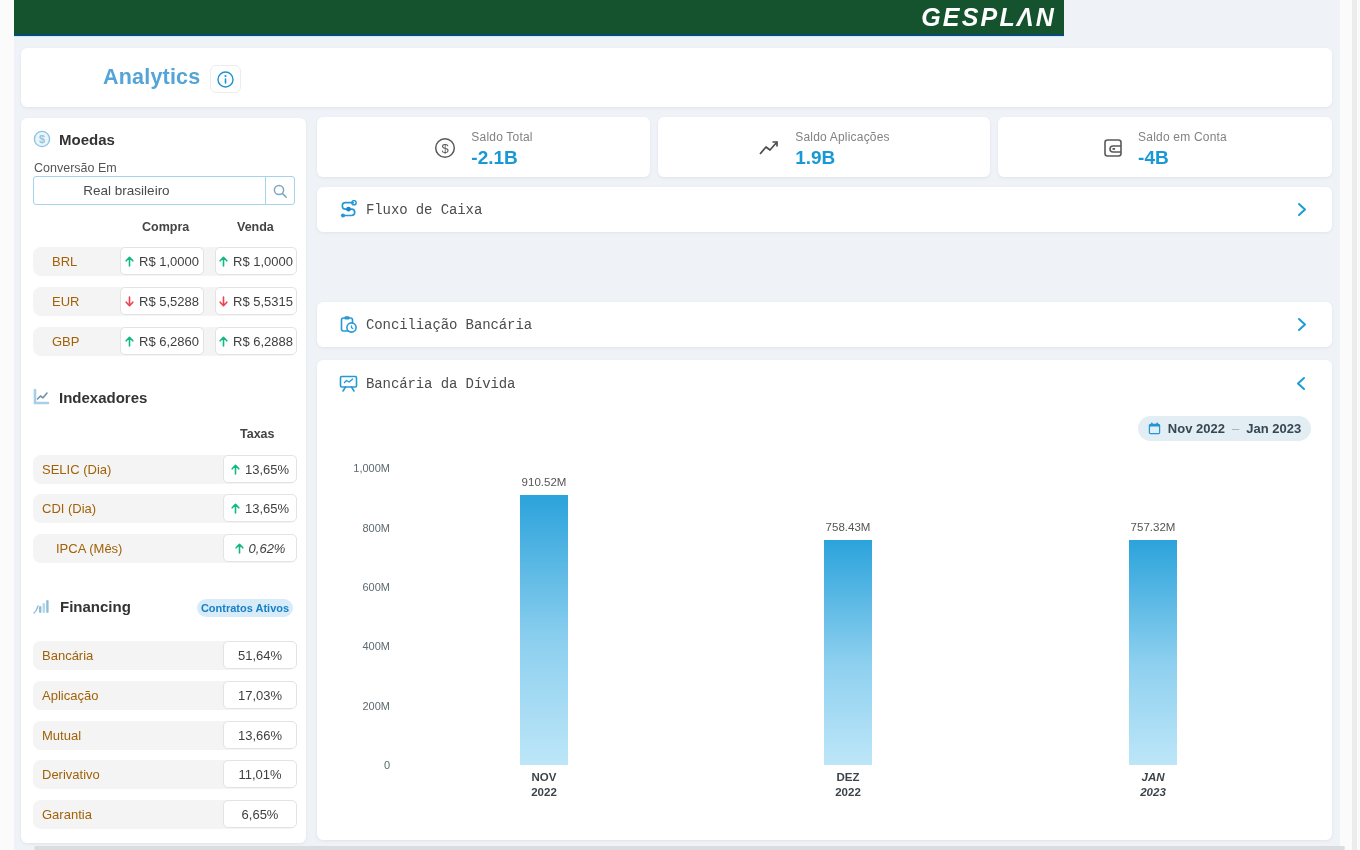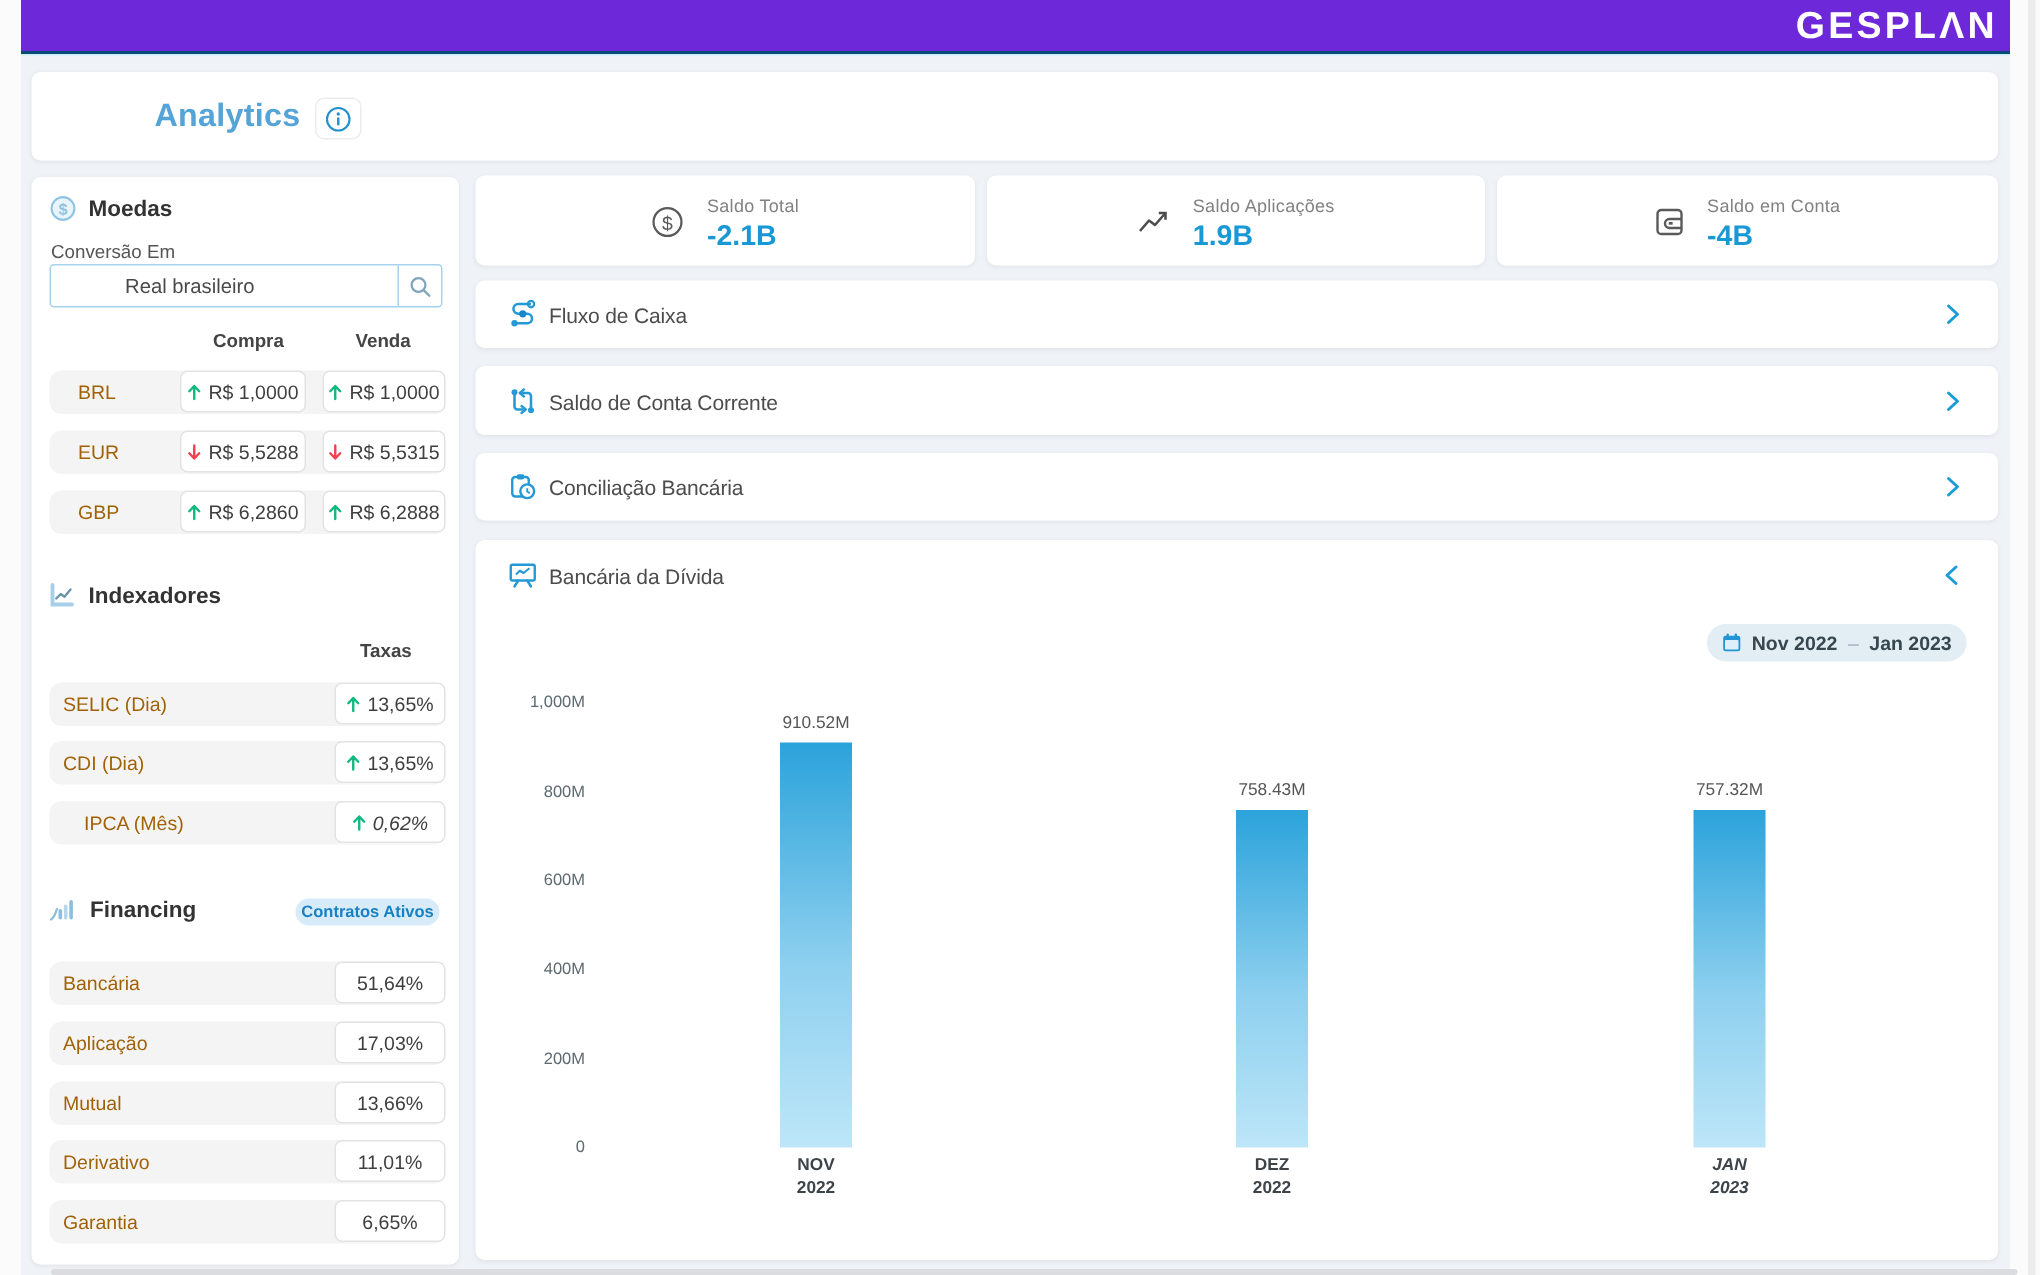--- a/index.html
+++ b/index.html
@@ -1,19 +1,19 @@
 <!DOCTYPE html>
 <html><head>
 <meta charset="utf-8">
 <style>
 *{margin:0;padding:0;box-sizing:border-box;}
 html,body{width:1360px;height:850px;overflow:hidden;background:#fbfbfb;font-family:"Liberation Sans",sans-serif;}
 .abs{position:absolute;}
 #app{position:absolute;left:14px;top:0;width:1326px;height:850px;background:#eff2f6;}
-#navbar{position:absolute;left:0;top:0;width:1326px;height:36px;background:#6d28d9;border-bottom:2px solid #0b4a77;}
+#navbar{position:absolute;left:0;top:0;width:1050px;height:36px;background:#14532d;border-bottom:2px solid #0b4a77;font-style:italic;}
 #navbar:after{content:"";position:absolute;left:0;right:0;top:36px;height:1px;background:#c9eef5;}
 #logo{position:absolute;right:8px;top:3px;color:#fff;font-weight:bold;font-size:25px;letter-spacing:2.2px;font-family:"Liberation Sans",sans-serif;}
 .card{position:absolute;background:#fff;border-radius:6px;box-shadow:0 1px 3px rgba(120,130,140,.12);}
 #header{left:7px;top:48px;width:1311px;height:59px;}
 #analytics{position:absolute;left:82px;top:17px;font-size:21.5px;font-weight:bold;color:#54a4d8;letter-spacing:0.2px;}
 #infobtn{position:absolute;left:189px;top:17px;width:31px;height:28px;border:1px solid #ececec;border-radius:6px;display:flex;align-items:center;justify-content:center;}
 
 #lpanel{left:7px;top:118px;width:285px;height:725px;}
 .schead{position:absolute;font-size:15px;font-weight:bold;color:#333;}
 .slabel{position:absolute;font-size:12.5px;color:#555;}
@@ -23,21 +23,21 @@
 .colhead{position:absolute;font-size:12.5px;font-weight:bold;color:#444;}
 #convinput{position:absolute;left:12px;top:58px;width:262px;height:29px;border:1.5px solid #a5d2ec;border-radius:3px;background:#fff;}
 #convinput .divider{position:absolute;right:28px;top:0;bottom:0;width:1.5px;background:#a5d2ec;}
 #convtext{position:absolute;left:0;top:0;width:185px;height:29px;line-height:27px;text-align:center;font-size:13.5px;color:#4a4a4a;}
 #badge{position:absolute;left:176px;top:481px;width:96px;height:18px;background:#d7ebf9;border-radius:9px;font-size:11px;font-weight:bold;color:#1880c4;text-align:center;line-height:18px;}
 
 .stat{display:flex;align-items:center;justify-content:center;gap:15px;height:60px;padding-top:5px;}
 .stat .txt .lab{font-size:12px;color:#828282;margin-bottom:1px;letter-spacing:0.2px;}
 .stat .txt .val{font-size:19px;font-weight:bold;color:#1898d5;margin-top:3px;}
 .acc{position:absolute;background:#fff;border-radius:6px;box-shadow:0 1px 3px rgba(120,130,140,.12);}
-.acc .ttl{position:absolute;left:49px;font-size:14px;color:#4c4c4c;letter-spacing:-0.1px;}
+.acc .ttl{position:absolute;left:49px;font-size:14px;color:#4c4c4c;letter-spacing:-0.1px;font-family:Liberation Mono, monospace;}
 .acc .ic{position:absolute;left:22px;}
 .acc .chev{position:absolute;right:23px;}
 .stat svg{margin-top:-4px;}
 </style>
 </head>
 <body>
 <div id="app">
   <div id="navbar">
       <div id="logo">GESPLΛN</div>
     </div>
@@ -179,34 +179,20 @@
         <path d="M4 15.5 H12.5 a3.2 3.2 0 0 0 0 -6.4 H6.5 a3.2 3.2 0 0 1 0 -6.4 H15" fill="none" stroke="#2599d5" stroke-width="1.7"></path>
         <circle cx="4" cy="15.5" r="2.1" fill="#2599d5"></circle>
         <circle cx="15" cy="2.7" r="2.1" fill="none" stroke="#2599d5" stroke-width="1.5"></circle>
         <circle cx="9.5" cy="9.2" r="2.4" fill="#1887c9"></circle>
       </svg>
     <div class="ttl" style="top:15px">Fluxo de Caixa</div>
     <svg class="chev" style="top:15px" width="15" height="15" viewBox="0 0 15 15">
         <path d="M5 2 L11 7.5 L5 13" fill="none" stroke="#1b9cd8" stroke-width="2" stroke-linecap="round" stroke-linejoin="round"></path>
       </svg>
   </div>
-  <div class="acc" style="left:303px;top:244px;width:1015px;height:46px;">
-    <svg class="ic" style="top:14px" width="19" height="19" viewBox="0 0 19 19">
-        <circle cx="4" cy="3.5" r="2" fill="#2599d5"></circle>
-        <path d="M4 5 V13 a2 2 0 0 0 2 2 H10" fill="none" stroke="#2599d5" stroke-width="1.7"></path>
-        <path d="M8.2 12.2 L11.5 15 L8.2 17.8" fill="none" stroke="#2599d5" stroke-width="1.6" stroke-linejoin="round"></path>
-        <circle cx="15" cy="15.5" r="2" fill="#2599d5"></circle>
-        <path d="M15 14 V6 a2 2 0 0 0 -2 -2 H9" fill="none" stroke="#2599d5" stroke-width="1.7"></path>
-        <path d="M10.8 1.2 L7.5 4 L10.8 6.8" fill="none" stroke="#2599d5" stroke-width="1.6" stroke-linejoin="round"></path>
-      </svg>
-    <div class="ttl" style="top:16px">Saldo de Conta Corrente</div>
-    <svg class="chev" style="top:16px" width="15" height="15" viewBox="0 0 15 15">
-        <path d="M5 2 L11 7.5 L5 13" fill="none" stroke="#1b9cd8" stroke-width="2" stroke-linecap="round" stroke-linejoin="round"></path>
-      </svg>
-  </div>
   <div class="acc" style="left:303px;top:302px;width:1015px;height:45px;">
     <svg class="ic" style="top:13px" width="19" height="19" viewBox="0 0 19 19">
         <rect x="2.5" y="3" width="11" height="13" rx="2" fill="none" stroke="#2599d5" stroke-width="1.6"></rect>
         <rect x="5.5" y="1.2" width="5" height="3.4" rx="1.2" fill="#2599d5"></rect>
         <circle cx="12.5" cy="12.5" r="4.6" fill="#fff" stroke="#2599d5" stroke-width="1.6"></circle>
         <path d="M12.5 10.5 V12.7 L14.2 13.8" fill="none" stroke="#2599d5" stroke-width="1.3"></path>
       </svg>
     <div class="ttl" style="top:15px">Conciliação Bancária</div>
     <svg class="chev" style="top:15px" width="15" height="15" viewBox="0 0 15 15">
         <path d="M5 2 L11 7.5 L5 13" fill="none" stroke="#1b9cd8" stroke-width="2" stroke-linecap="round" stroke-linejoin="round"></path>

